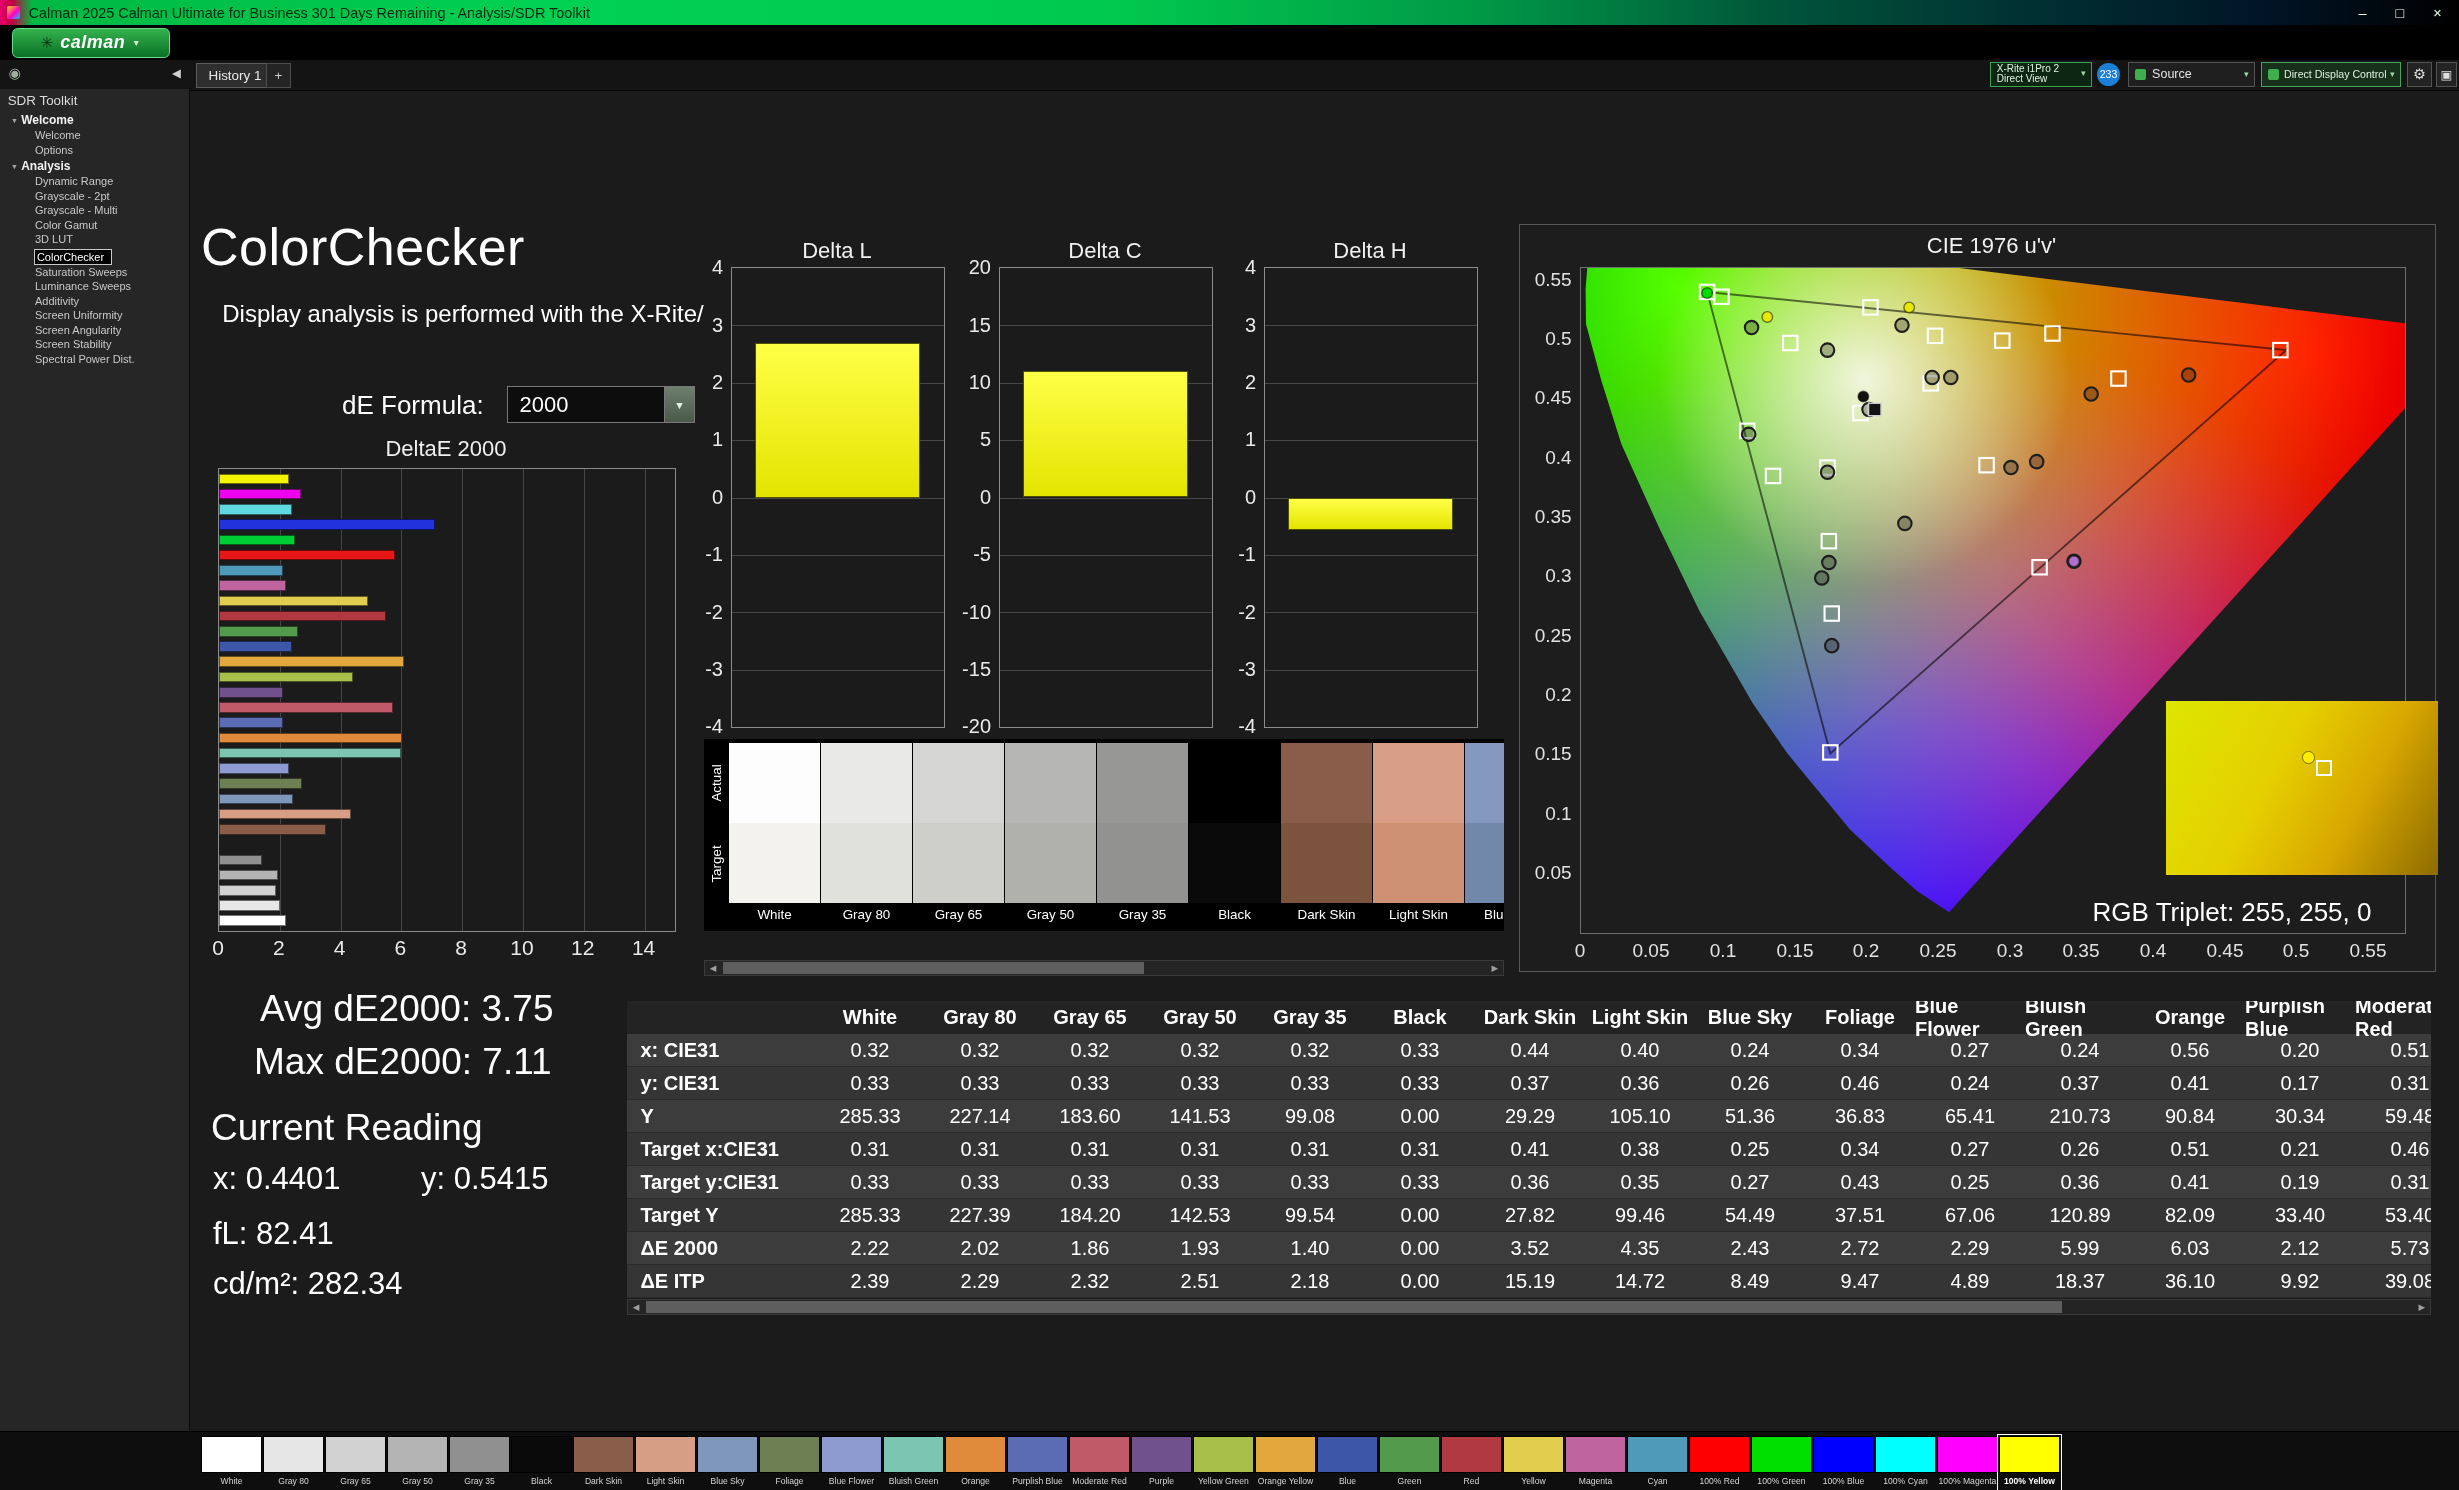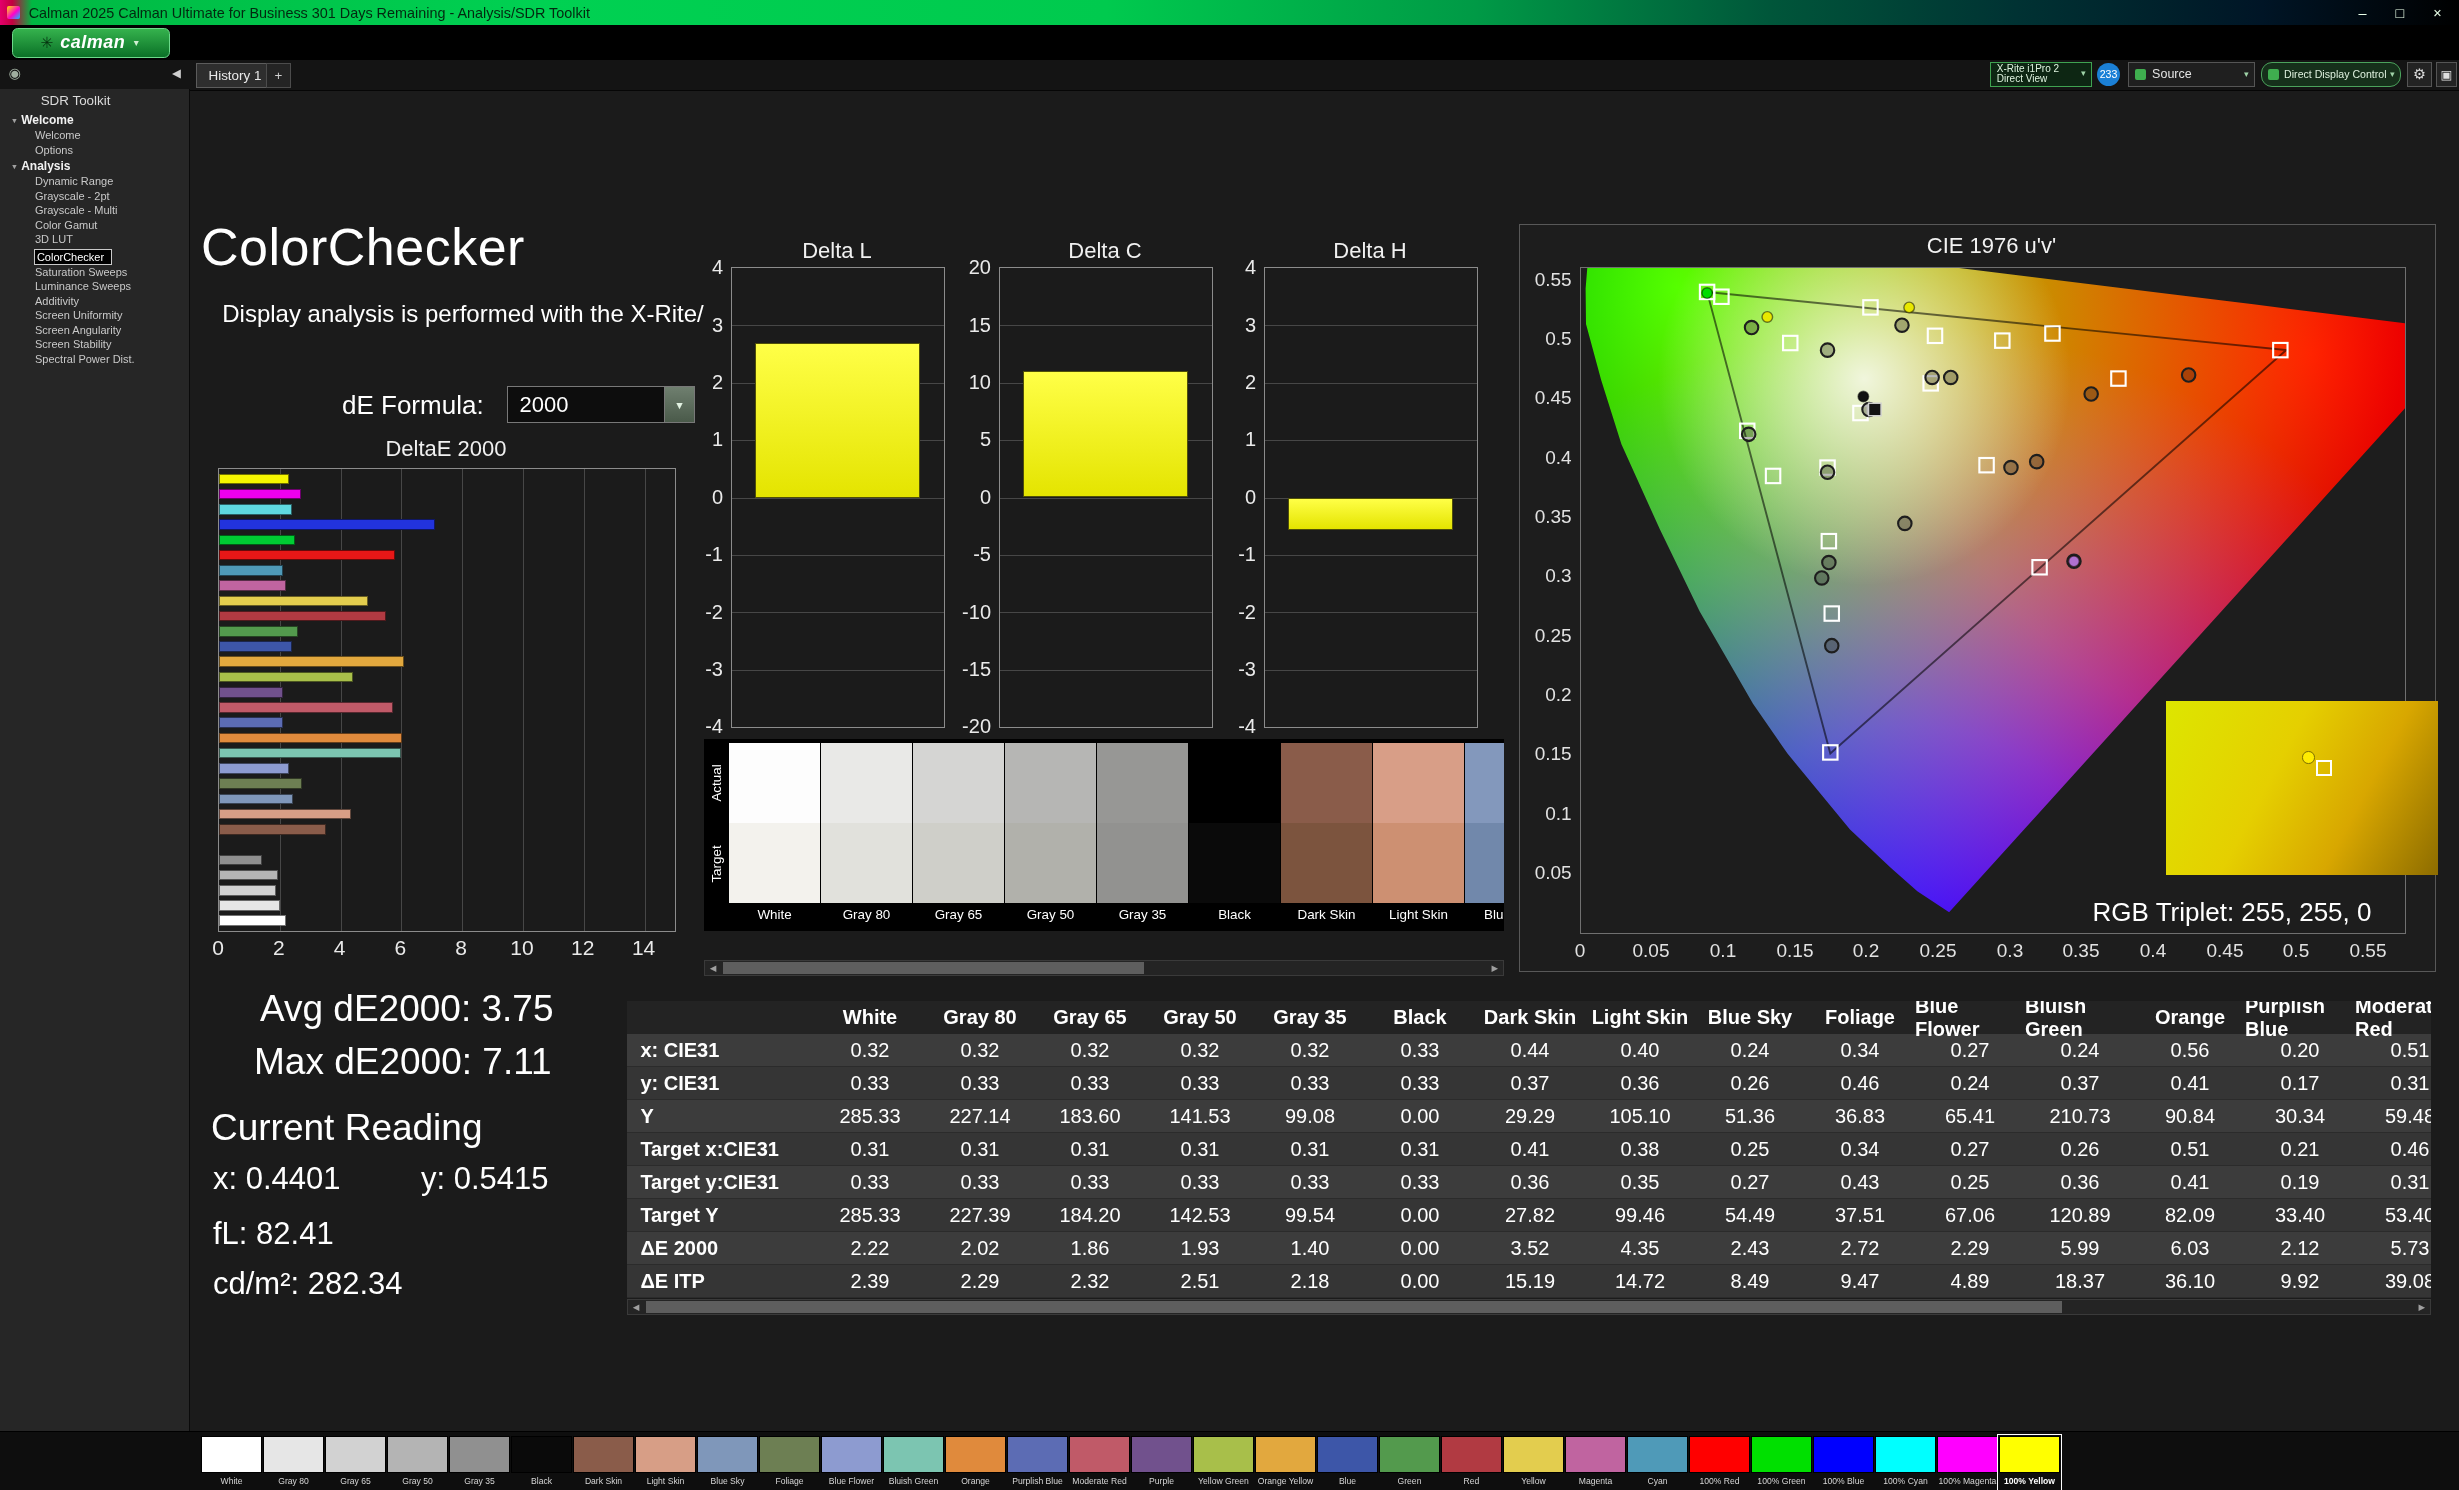--- a/index.html
+++ b/index.html
@@ -33,29 +33,29 @@
   #plus-tab{position:absolute;left:266px;top:2.9px;width:23px;height:23px;background:#242424;border:1px solid #4c4c4c;
     font-size:13.4px;color:#cfcfcf;display:flex;align-items:center;justify-content:center;}
   .d-box{position:absolute;top:1.9px;height:25px;background:#1f1f1f;border:1px solid #555;display:flex;align-items:center;box-sizing:border-box;}
   #meter-dd{left:1990px;width:102px;border-color:#3fa251;background:#0d2613;flex-direction:column;
     align-items:flex-start;justify-content:center;padding-left:5.8px;line-height:10.6px;font-size:10px;color:#dff3df;}
   .dd-caret{position:absolute;right:3.8px;top:50%;transform:translateY(-50%);font-size:7.7px;color:#9fd3a8;}
   #badge{position:absolute;left:2097px;top:2.9px;width:23px;height:23px;border-radius:50%;background:#1b80d6;
     color:#fff;font-size:10.6px;display:flex;align-items:center;justify-content:center;}
   #source-dd{left:2128px;width:127px;font-size:12.5px;color:#e3e3e3;padding-left:5.8px;gap:5.8px;}
   .dd-ico{width:11.5px;height:11.5px;background:#3fae4f;border-radius:1.9px;flex:none;}
-  #ddc-dd{left:2261px;width:140px;background:#16301b;border-color:#4ba25c;font-size:10.6px;color:#def0de;padding-left:5.8px;gap:4.8px;border-radius:11px;}
+  #ddc-dd{left:2261px;width:140px;background:#16301b;border-color:#4ba25c;font-size:10.6px;color:#def0de;padding-left:5.8px;gap:4.8px;}
   #gear-btn{position:absolute;left:2407px;top:1.9px;width:25px;height:25px;background:#232323;border:1px solid #555;
     color:#dedede;font-size:14.4px;display:flex;align-items:center;justify-content:center;box-sizing:border-box;}
   #extra-btn{position:absolute;left:2436px;top:1.9px;width:21px;height:25px;background:#232323;border:1px solid #555;
     color:#dedede;font-size:12.5px;display:flex;align-items:center;justify-content:center;box-sizing:border-box;}
 
   
   #sidebar{position:absolute;left:0;top:89px;width:189px;height:1342px;background:#262626;border-right:1px solid #0a0a0a;}
-  #sidebar-header{font-size:13.4px;color:#dadada;padding:3.8px 0 3.8px 7.7px;margin-left:33px;}
+  #sidebar-header{font-size:13.4px;color:#dadada;padding:3.8px 0 3.8px 7.7px;}
   .tree-section{display:flex;align-items:center;gap:4.8px;padding:1.9px 0 1px 12.5px;font-size:12px;font-weight:bold;color:#f2f2f2;}
   .tree-caret{font-size:7.7px;color:#9f9f9f;}
   .tree-item{font-size:11px;color:#c9c9c9;padding:1px 3.8px 1px 35px;line-height:12.5px;white-space:nowrap;}
   .tree-item.selected{background:#000;outline:1px solid #c9c9c9;color:#fff;display:inline-block;padding-right:6.7px;margin-left:35px;padding-left:1.9px;}
 
   
   #page-title{position:absolute;left:201px;top:217px;font-size:52px;font-weight:500;color:#fff;letter-spacing:0.5px;}
   #page-desc{position:absolute;left:215px;top:298px;width:496px;text-align:center;font-size:24px;line-height:32px;color:#fff;}
   #formula-label{position:absolute;left:342px;top:390px;font-size:26px;color:#fff;}
   #formula-select{position:absolute;left:507px;top:386px;width:188px;height:37px;background:#0d0d0d;border:1px solid #787878;

